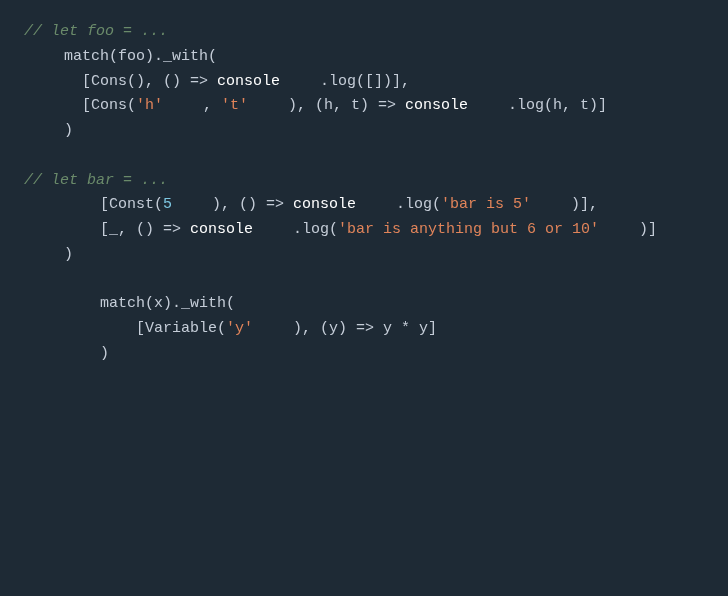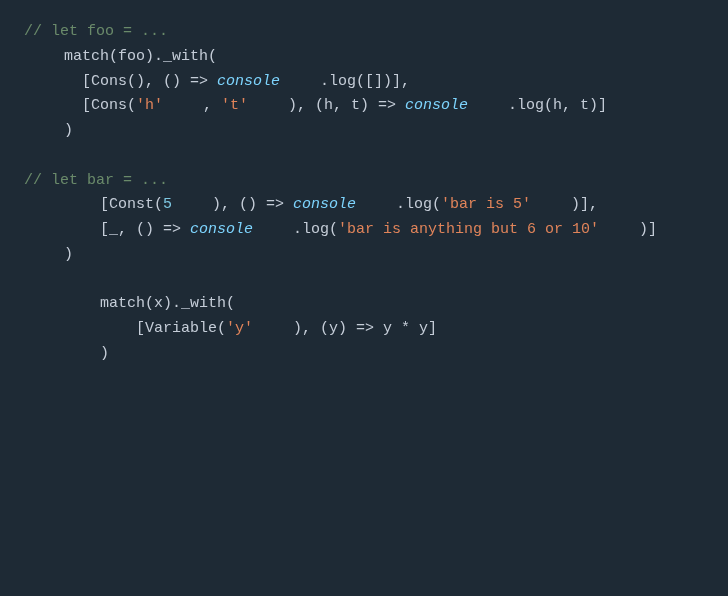--- a/index.html
+++ b/index.html
@@ -21,23 +21,23 @@
     .code-block {
       padding: 20px 24px;
       color: #c5cdd8;
     }
 
     .line {
       white-space: pre;
       display: block;
     }
 
-    .comment { color: #6a8a6a; }
+    .comment { color: #6a8a6a; font-style: italic; }
     .keyword { color: #d06fd0; }
-    .console { color: #7dd3fc; font-style: italic; }
+    .console { color: #ffffff; }
     .string { color: #e0845a; }
     .number { color: #7ec8e3; }
     .plain { color: #c5cdd8; margin-left: 40px; }
 
     .empty-line {
       display: block;
       height: 1.65em;
     }
   </style>
 </head>

